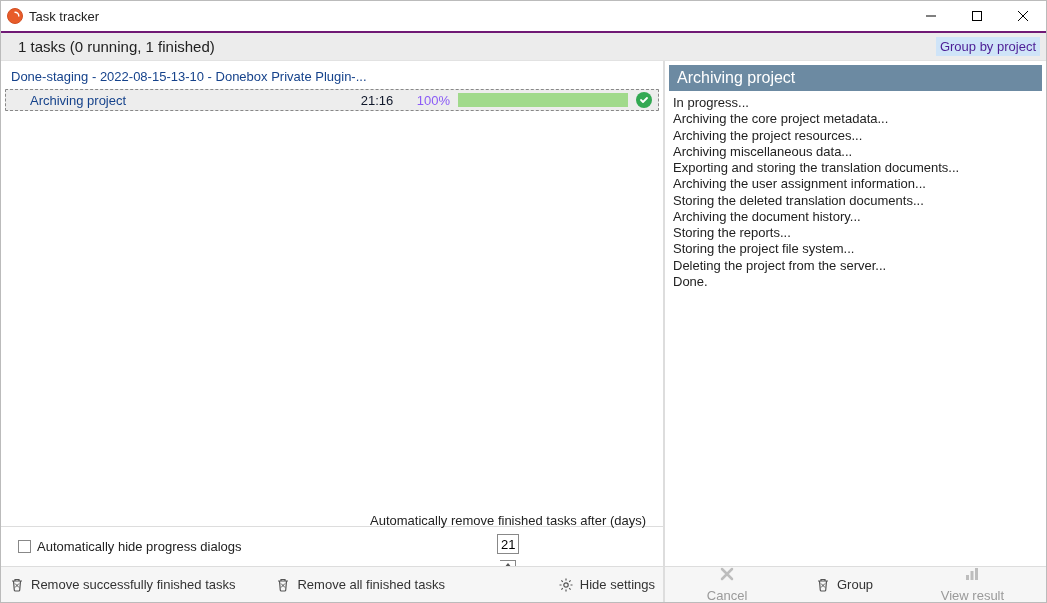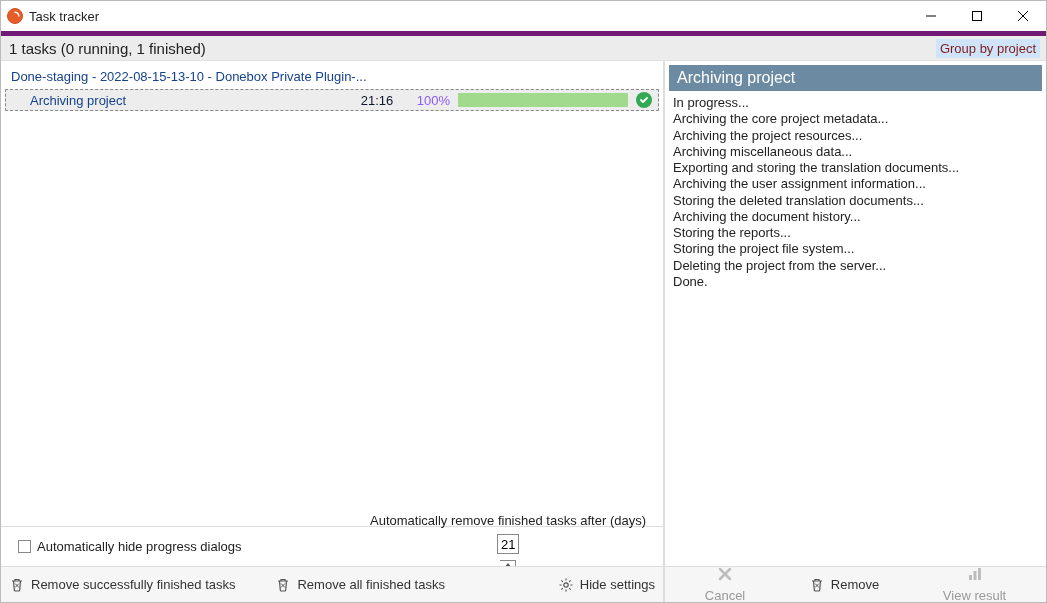--- a/index.html
+++ b/index.html
@@ -5,23 +5,23 @@
   * { box-sizing: border-box; }
   html, body { margin:0; padding:0; font-family: "Segoe UI", Arial, sans-serif; font-size:13px; color:#222; background:#fff; }
   .window { width:1047px; height:603px; border:1px solid #bbb; display:flex; flex-direction:column; background:#fff; position:relative; }
   .titlebar { height:30px; display:flex; align-items:center; padding:0 0 0 6px; }
   .titlebar .app-icon { width:16px; height:16px; border-radius:50%; background:#e85c2a; display:flex; align-items:center; justify-content:center; color:#fff; font-weight:bold; border:1px solid #d24f22; }
   .titlebar .app-icon svg { display:block; }
   .titlebar .title { margin-left:6px; flex:1; }
   .win-controls { display:flex; height:100%; }
   .win-btn { width:46px; display:flex; align-items:center; justify-content:center; }
   .win-btn svg { stroke:#000; stroke-width:1; fill:none; }
-  .status-row { height:30px; background:#ececec; border-top:5px solid #701a75; border-bottom:1px solid #e2e2e2; display:flex; align-items:center; padding:0 6px 0 8px; }
+  .status-row { height:30px; background:#ececec; border-top:2px solid #701a75; border-bottom:1px solid #e2e2e2; display:flex; align-items:center; padding:0 6px 0 17px; }
   .status-row .status-text { flex:1; font-size:15px; }
-  .group-by { color:#7f1d1d; background:#cfe4f8; padding:2px 4px;margin-left:45px; }
+  .group-by { color:#4c1d95; background:#cfe4f8; padding:2px 4px;margin-left:45px; }
   .body { flex:1; display:flex; min-height:0; }
   .left-pane { width:664px; display:flex; flex-direction:column; border-right:2px solid #ddd; min-height:0; }
   .right-pane { flex:1; display:flex; flex-direction:column; min-height:0; }
   .task-list { flex:1; padding:4px 4px 0 4px; overflow:auto; }
   .project-header { color:#15428b; padding:4px 4px 4px 6px; }
   .task-row { display:flex; align-items:center; background:#ededed; border:1px dashed #888; border-radius:1px; height:22px; padding:0 6px 0 24px; margin:1px 0 0 0; }
   .task-name { flex:0 0 320px; color:#15428b; }
   .task-time { width:54px; color:#0f172a; text-align:center; }
   .task-pct  { width:46px; color:#8b5cf6; text-align:right; margin-right:8px; }
   .task-bar-wrap { flex:1; height:14px; background:transparent; position:relative; }
@@ -186,21 +186,21 @@
             </span>
           <span>Cancel</span>
         </div>
         <div class="action-btn">
           <span>
               <svg width="16" height="16" viewBox="0 0 16 16">
                 <path d="M3 4h10M6 4V2.5h4V4M4.5 4l.8 9.2a1 1 0 0 0 1 .8h3.4a1 1 0 0 0 1-.8L11.5 4" stroke="#555" stroke-width="1.2" fill="none"></path>
                 <path d="M6 6.5l4 4M10 6.5l-4 4" stroke="#555" stroke-width="1"></path>
               </svg>
             </span>
-          <span>Remove</span>
+          <span>Group</span>
         </div>
         <div class="action-btn disabled">
           <span>
               <svg width="16" height="16" viewBox="0 0 16 16">
                 <rect x="2" y="9" width="3" height="5" fill="#bdbdbd"></rect>
                 <rect x="6.5" y="5" width="3" height="9" fill="#bdbdbd"></rect>
                 <rect x="11" y="2" width="3" height="12" fill="#bdbdbd"></rect>
               </svg>
             </span>
           <span>View result</span>

